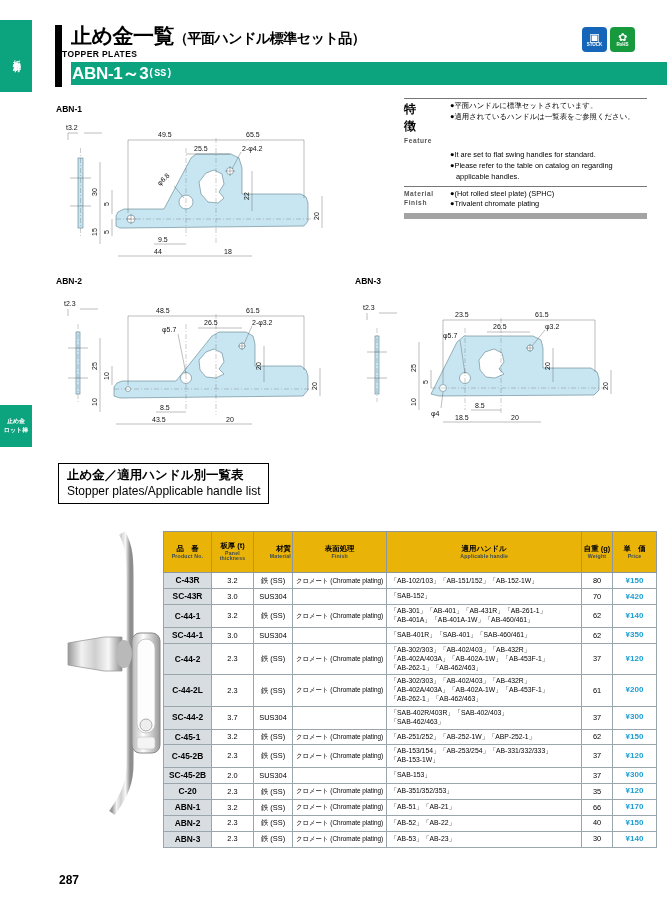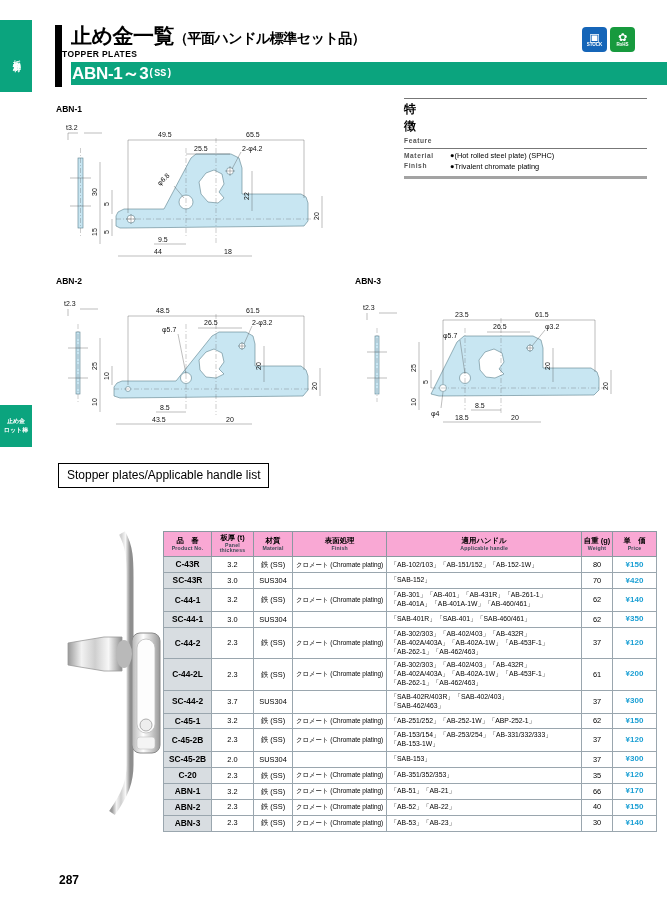--- a/index.html
+++ b/index.html
@@ -47,21 +47,21 @@
   .badge{ width:25px; height:25px; border-radius:4px; color:#fff;
           display:flex; flex-direction:column; align-items:center; justify-content:center; }
   .badge.stock{ background:#1565b8; }
   .badge.rohs{ background:#179a3e; }
   .badge .gl{ font-size:11px; line-height:10px; }
   .badge .bl{ font-size:4.5px; font-weight:bold; line-height:6px; }
 
   
   .feature{ position:absolute; left:404px; top:98px; width:243px; font-size:7.4px; line-height:1.45; }
   .frow{ display:flex; border-top:1px solid #777; padding:2px 0 3px 0; }
-  .frow:last-child{ border-bottom:3px solid #a3a3a3; }
+  .frow:last-child{ border-bottom:6px solid #a3a3a3; }
   .flab{ width:46px; flex:0 0 46px; }
   .flab .jp{ font-weight:bold; letter-spacing:4px; font-size:12px; }
   .flab .en{ font-size:6.6px; font-weight:bold; letter-spacing:0.6px; color:#555;}
   .fval{ flex:1; }
   .fval div{ text-indent:-6px; padding-left:6px; }
 
   
   .dwg-label{ position:absolute; font-size:8.5px; font-weight:bold; }
   svg.dwg{ position:absolute; }
   .thin{ stroke:#444; stroke-width:.35; fill:none; }
@@ -80,33 +80,33 @@
 
   
   .photo{ position:absolute; left:60px; top:525px; width:112px; height:325px; }
 
   
   table.spec{
     position:absolute; left:163px; top:531px; width:494px;
     border-collapse:collapse; font-size:7.4px;
   }
   table.spec th{
-    background:#f9a8d4; border:.5px solid #8b98a1; padding:2px 1px;
+    background:#eab308; border:.5px solid #8b98a1; padding:10px 1px;
     font-size:7.4px; font-weight:bold; line-height:1.15; color:#000;margin-top:36px;
   }
   table.spec th .en{ font-size:5.2px; font-weight:bold; color:#3a4a55; display:block; letter-spacing:.2px;}
   table.spec td{
     border:.5px solid #9aa6ae; padding:2px 3px; vertical-align:middle; line-height:1.3;
   }
   td.pn{ background:#d8dde1; font-weight:bold; font-size:8.4px; text-align:center; }
   td.ct{ text-align:center; }
   td.pr{ text-align:center; color:#1a9fd4; font-weight:bold; font-size:8px; }
   td.fin{ font-size:6.4px; white-space:nowrap; text-align:center;}
   td.hd{ font-size:6.8px; }
-  .colw1{ width:48px; } .colw2{ width:42px; } .colw3{ width:39px; }
+  .colw1{ width:48px; } .colw2{ width:42px; } .colw3{ width:39px;text-align:right; }
   .colw4{ width:92px; } .colw5{ width:auto; } .colw6{ width:31px; } .colw7{ width:44px; }
 
   .pagenum{ position:absolute; left:59px; top:873px; font-size:12px; font-weight:bold; }
 </style>
 </head>
 <body>
 
 <div class="tab-top">
   <span class="vtext">板金部材</span>
 </div>
@@ -138,20 +138,31 @@
     </div>
   </div>
 </div>
 
 <div class="feature">
   <div class="frow">
     <div class="flab">
       <div class="jp">特　徴</div>
       <div class="en">Feature</div>
     </div>
+    <div class="fval">
+      <div>●平面ハンドルに標準セットされています。</div>
+      <div>●適用されているハンドルは一覧表をご参照ください。</div>
+    </div>
+  </div>
+  <div class="frow" style="border-top:none;">
+    <div class="flab"></div>
+    <div class="fval en">
+      <div>●It are set to flat swing handles for standard.</div>
+      <div>●Please refer to the table on catalog on regarding applicable handles.</div>
+    </div>
   </div>
   <div class="frow">
     <div class="flab">
       <div class="en">Material</div>
       <div class="en">Finish</div>
     </div>
     <div class="fval en">
       <div>●(Hot rolled steel plate) (SPHC)</div>
       <div>●Trivalent chromate plating</div>
     </div>
@@ -331,20 +342,21 @@
 
   <line class="thin" x1="116" y1="120" x2="146" y2="120"></line>
   <text class="dim" x="120" y="118">8.5</text>
   <line class="thin" x1="88" y1="132" x2="146" y2="132"></line>
   <text class="dim" x="100" y="130">18.5</text>
   <line class="thin" x1="146" y1="132" x2="186" y2="132"></line>
   <text class="dim" x="156" y="130">20</text>
 </svg>
 
 <div class="listbox">
+  <div class="jp">止め金／適用ハンドル別一覧表</div>
   <div class="en">Stopper plates/Applicable handle list</div>
 </div>
 
 <svg class="photo" viewBox="0 0 112 325">
   <defs>
     <linearGradient id="chrome" x1="0" y1="0" x2="1" y2="0">
       <stop offset="0%" stop-color="#9a9a9a"></stop>
         <stop offset="25%" stop-color="#f2f2f2"></stop>
       <stop offset="50%" stop-color="#cfcfcf"></stop>
         <stop offset="75%" stop-color="#f7f7f7"></stop>

